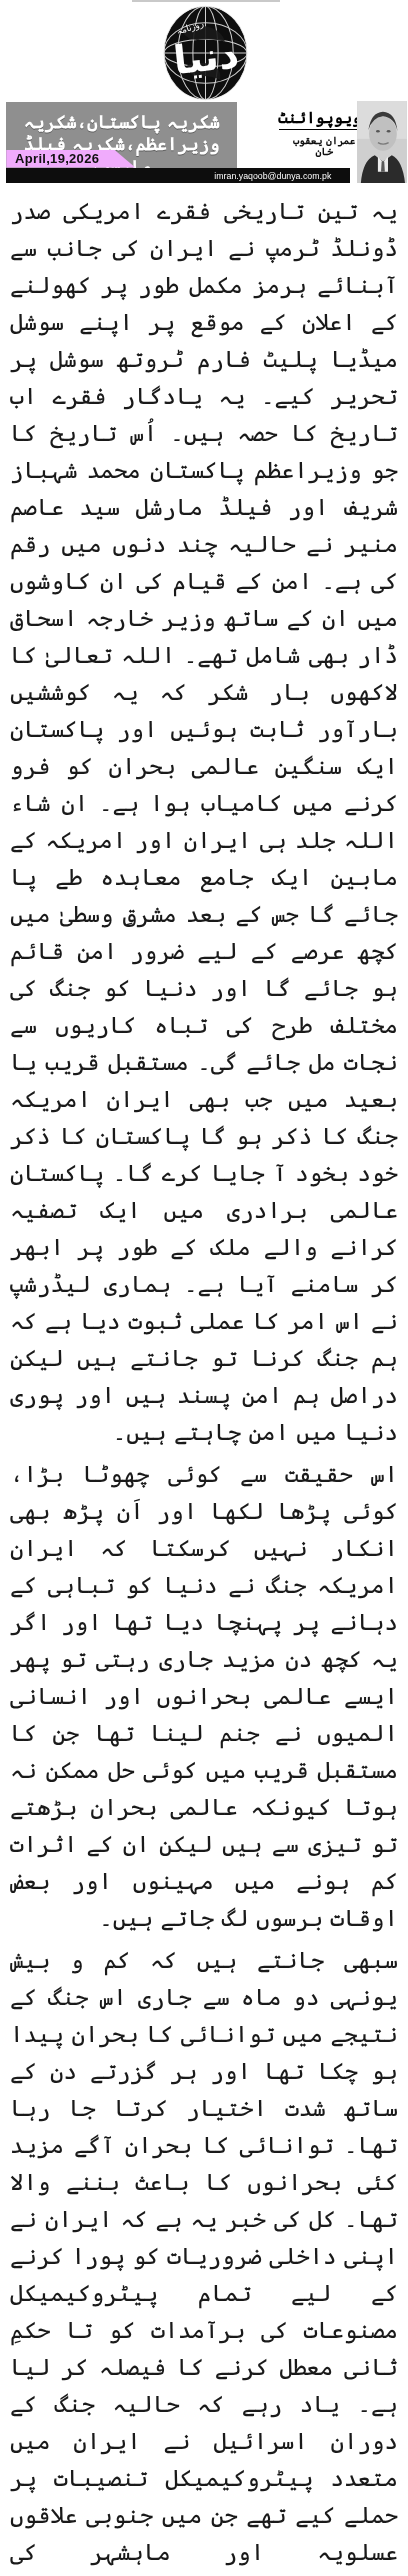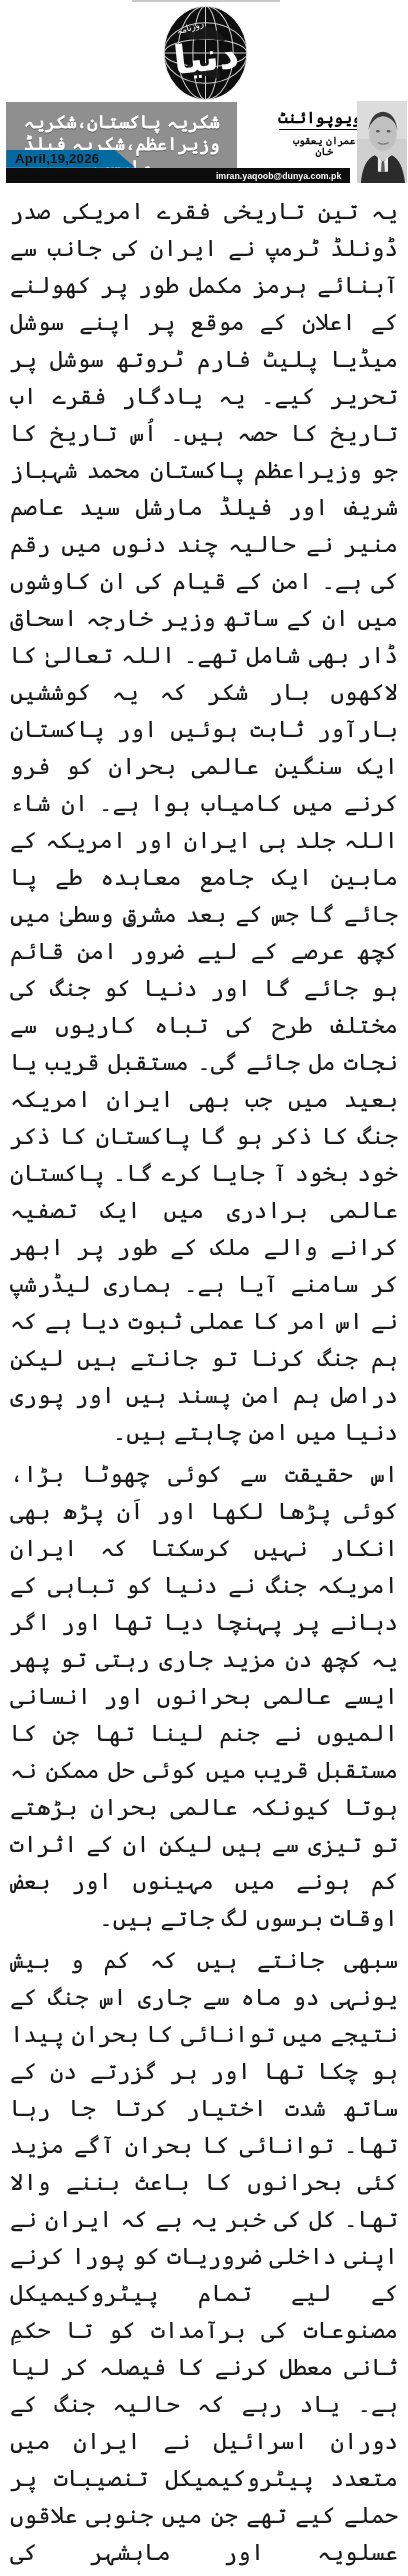--- a/index.html
+++ b/index.html
@@ -36,42 +36,42 @@
     color:#ffffff;
     font-family:"DejaVu Serif", serif;
     font-weight:bold;
     font-size:18px;
     line-height:22.6px;
     padding:0 5px;
     text-shadow:0 0.6px 0.6px rgba(0,0,0,.35);
   }
   .date-banner{
     position:absolute; left:0; top:48px; width:129px; height:17.6px;
-    background:#0369a1;
+    background:#f0abfc;
     clip-path:polygon(0 0, 84% 0, 100% 100%, 0 100%);
     display:flex; align-items:center;
   }
   .date-text{
     color:#111111;
     font-size:13px;
     font-weight:bold;
     padding-left:8.8px;
     letter-spacing:0.3px;
     font-family:"Liberation Sans", sans-serif;
   }
   .email-bar{
     position:absolute; left:0; top:66px; width:344px; height:15px;
     background:#0d0d0d;
     display:flex; align-items:center; justify-content:flex-end;
   }
   .email-text{
     color:#ffffff;
     font-size:8.8px;
-    font-weight:bold;
-    padding-right:9px;
+    font-weight:normal;
+    padding-right:19px;
     font-family:"Liberation Sans", sans-serif;
   }
   .viewpoint-box{
     position:absolute; left:281px; top:0; width:74px; height:66px;
     background:#ffffff;
     text-align:center;
     direction:rtl;
   }
   .viewpoint-title{
     display:inline-block;

